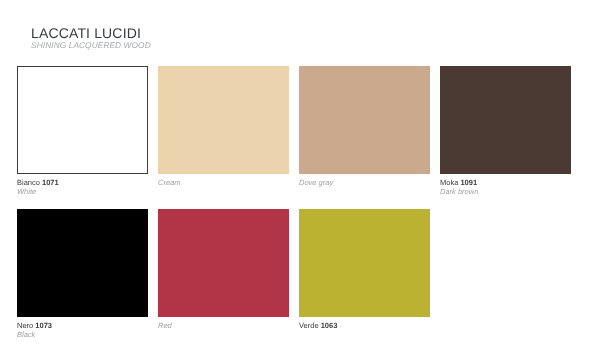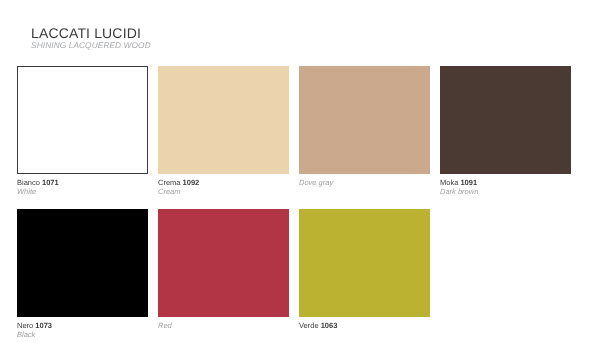--- a/index.html
+++ b/index.html
@@ -82,21 +82,20 @@
         <div class="swatch bordered" style="background-color: rgb(255, 255, 255);"></div>
         <div class="lbl">
           <div class="lbl-main"><span class="nm">Bianco</span> <span class="code">1071</span></div>
           <div class="lbl-sub">White</div>
         </div>
       </div>
 
       <div class="cell">
         <div class="swatch" style="background-color: rgb(235, 211, 174);"></div>
         <div class="lbl">
-          <div class="lbl-main"><span class="nm">Crema</span> <span class="code">1092</span></div>
           <div class="lbl-sub">Cream</div>
         </div>
       </div>
 
       <div class="cell">
         <div class="swatch" style="background-color: rgb(202, 169, 140);"></div>
         <div class="lbl">
           <div class="lbl-sub">Dove gray</div>
         </div>
       </div>

